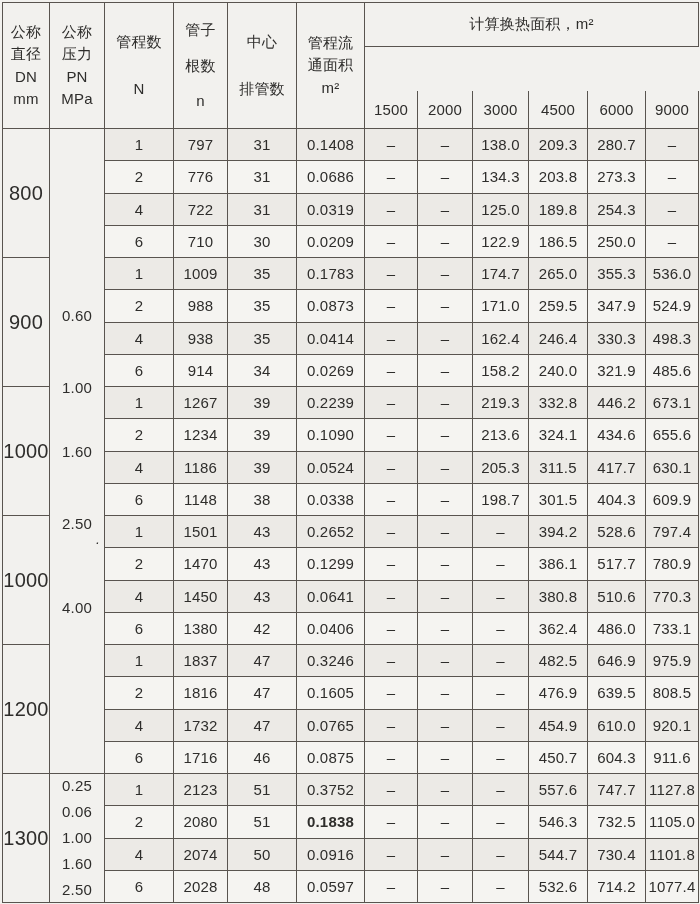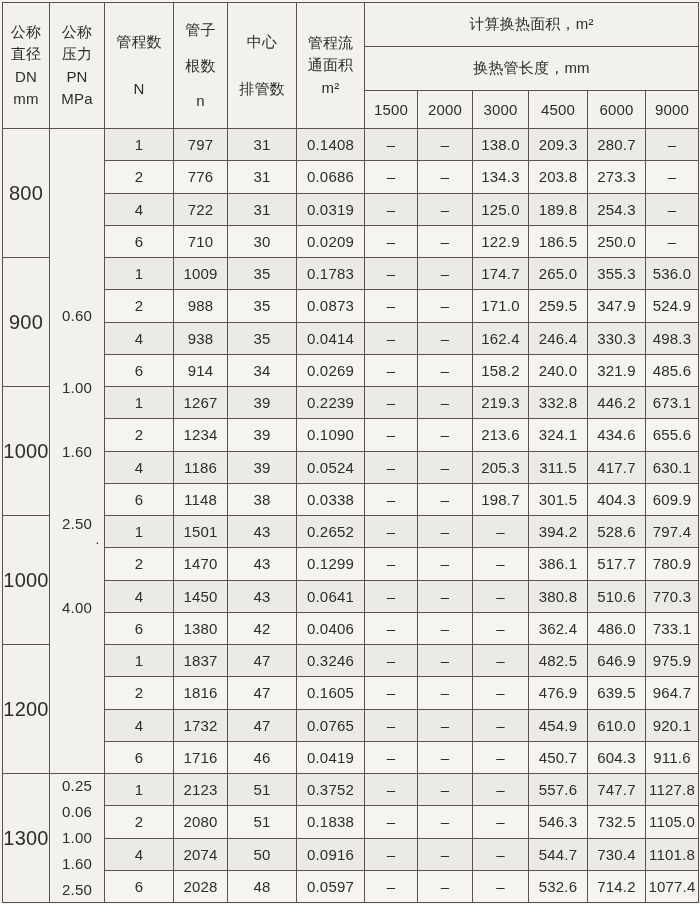--- a/index.html
+++ b/index.html
@@ -78,21 +78,20 @@
       <span>中心</span>
       <span>排管数</span>
     </div>
     <div class="cell title-cell" style="grid-column:7 / span 6;grid-row:1;">计算换热面积，m²</div>
 
     <div class="cell hdr" style="grid-column:6;grid-row:1 / span 3;">
       <span>管程流</span>
       <span>通面积</span>
       <span>m²</span>
     </div>
-    <div class="cell title-cell" style="grid-column:7 / span 6;grid-row:2;">换热管长度，mm</div>
     <div class="cell title-cell num" style="grid-column:7;grid-row:3;">1500</div>
     <div class="cell title-cell num" style="grid-column:8;grid-row:3;">2000</div>
     <div class="cell title-cell num" style="grid-column:9;grid-row:3;">3000</div>
     <div class="cell title-cell num" style="grid-column:10;grid-row:3;">4500</div>
     <div class="cell title-cell num" style="grid-column:11;grid-row:3;">6000</div>
     <div class="cell title-cell num" style="grid-column:12;grid-row:3;">9000</div>
 
     <div class="cell dn-cell" style="grid-column:1;grid-row:4 / span 4;">800</div>
     <div class="cell dn-cell" style="grid-column:1;grid-row:8 / span 4;">900</div>
     <div class="cell dn-cell" style="grid-column:1;grid-row:12 / span 4;">1000</div>
@@ -306,37 +305,37 @@
 
     <div class="cell num light" style="grid-area: 21 / 3;">2</div>
     <div class="cell num light" style="grid-area: 21 / 4;">1816</div>
     <div class="cell num light" style="grid-area: 21 / 5;">47</div>
     <div class="cell num light" style="grid-area: 21 / 6;">0.1605</div>
     <div class="cell num light" style="grid-area: 21 / 7;">–</div>
     <div class="cell num light" style="grid-area: 21 / 8;">–</div>
     <div class="cell num light" style="grid-area: 21 / 9;">–</div>
     <div class="cell num light" style="grid-area: 21 / 10;">476.9</div>
     <div class="cell num light" style="grid-area: 21 / 11;">639.5</div>
-    <div class="cell num light" style="grid-area: 21 / 12;">964.7</div>
+    <div class="cell num light" style="grid-area: 21 / 12;">808.5</div>
 
     <div class="cell num shade" style="grid-area: 22 / 3;">4</div>
     <div class="cell num shade" style="grid-area: 22 / 4;">1732</div>
     <div class="cell num shade" style="grid-area: 22 / 5;">47</div>
     <div class="cell num shade" style="grid-area: 22 / 6;">0.0765</div>
     <div class="cell num shade" style="grid-area: 22 / 7;">–</div>
     <div class="cell num shade" style="grid-area: 22 / 8;">–</div>
     <div class="cell num shade" style="grid-area: 22 / 9;">–</div>
     <div class="cell num shade" style="grid-area: 22 / 10;">454.9</div>
     <div class="cell num shade" style="grid-area: 22 / 11;">610.0</div>
     <div class="cell num shade" style="grid-area: 22 / 12;">920.1</div>
 
     <div class="cell num light" style="grid-area: 23 / 3;">6</div>
     <div class="cell num light" style="grid-area: 23 / 4;">1716</div>
     <div class="cell num light" style="grid-area: 23 / 5;">46</div>
-    <div class="cell num light" style="grid-area: 23 / 6;">0.0419</div>
+    <div class="cell num light" style="grid-area: 23 / 6;">0.0875</div>
     <div class="cell num light" style="grid-area: 23 / 7;">–</div>
     <div class="cell num light" style="grid-area: 23 / 8;">–</div>
     <div class="cell num light" style="grid-area: 23 / 9;">–</div>
     <div class="cell num light" style="grid-area: 23 / 10;">450.7</div>
     <div class="cell num light" style="grid-area: 23 / 11;">604.3</div>
     <div class="cell num light" style="grid-area: 23 / 12;">911.6</div>
 
     <div class="cell num shade" style="grid-area: 24 / 3;">1</div>
     <div class="cell num shade" style="grid-area: 24 / 4;">2123</div>
     <div class="cell num shade" style="grid-area: 24 / 5;">51</div>
@@ -344,21 +343,21 @@
     <div class="cell num shade" style="grid-area: 24 / 7;">–</div>
     <div class="cell num shade" style="grid-area: 24 / 8;">–</div>
     <div class="cell num shade" style="grid-area: 24 / 9;">–</div>
     <div class="cell num shade" style="grid-area: 24 / 10;">557.6</div>
     <div class="cell num shade" style="grid-area: 24 / 11;">747.7</div>
     <div class="cell num shade" style="grid-area: 24 / 12;">1127.8</div>
 
     <div class="cell num light" style="grid-area: 25 / 3;">2</div>
     <div class="cell num light" style="grid-area: 25 / 4;">2080</div>
     <div class="cell num light" style="grid-area: 25 / 5;">51</div>
-    <div class="cell num light" style="grid-area: 25 / 6;">0.1838</div>
+    <div class="cell num light" style="grid-area: 25 / 6; font-weight: bold;">0.1838</div>
     <div class="cell num light" style="grid-area: 25 / 7;">–</div>
     <div class="cell num light" style="grid-area: 25 / 8;">–</div>
     <div class="cell num light" style="grid-area: 25 / 9;">–</div>
     <div class="cell num light" style="grid-area: 25 / 10;">546.3</div>
     <div class="cell num light" style="grid-area: 25 / 11;">732.5</div>
     <div class="cell num light" style="grid-area: 25 / 12;">1105.0</div>
 
     <div class="cell num shade" style="grid-area: 26 / 3;">4</div>
     <div class="cell num shade" style="grid-area: 26 / 4;">2074</div>
     <div class="cell num shade" style="grid-area: 26 / 5;">50</div>

